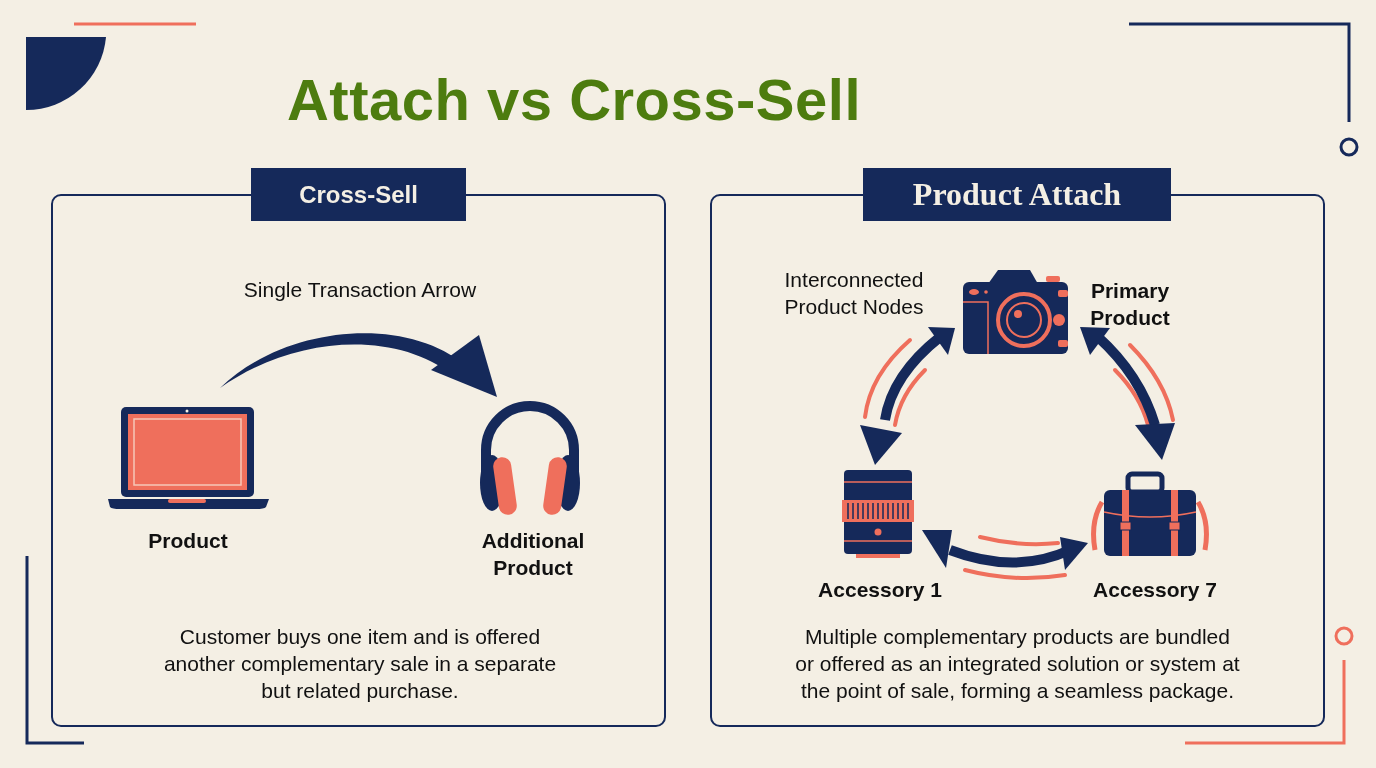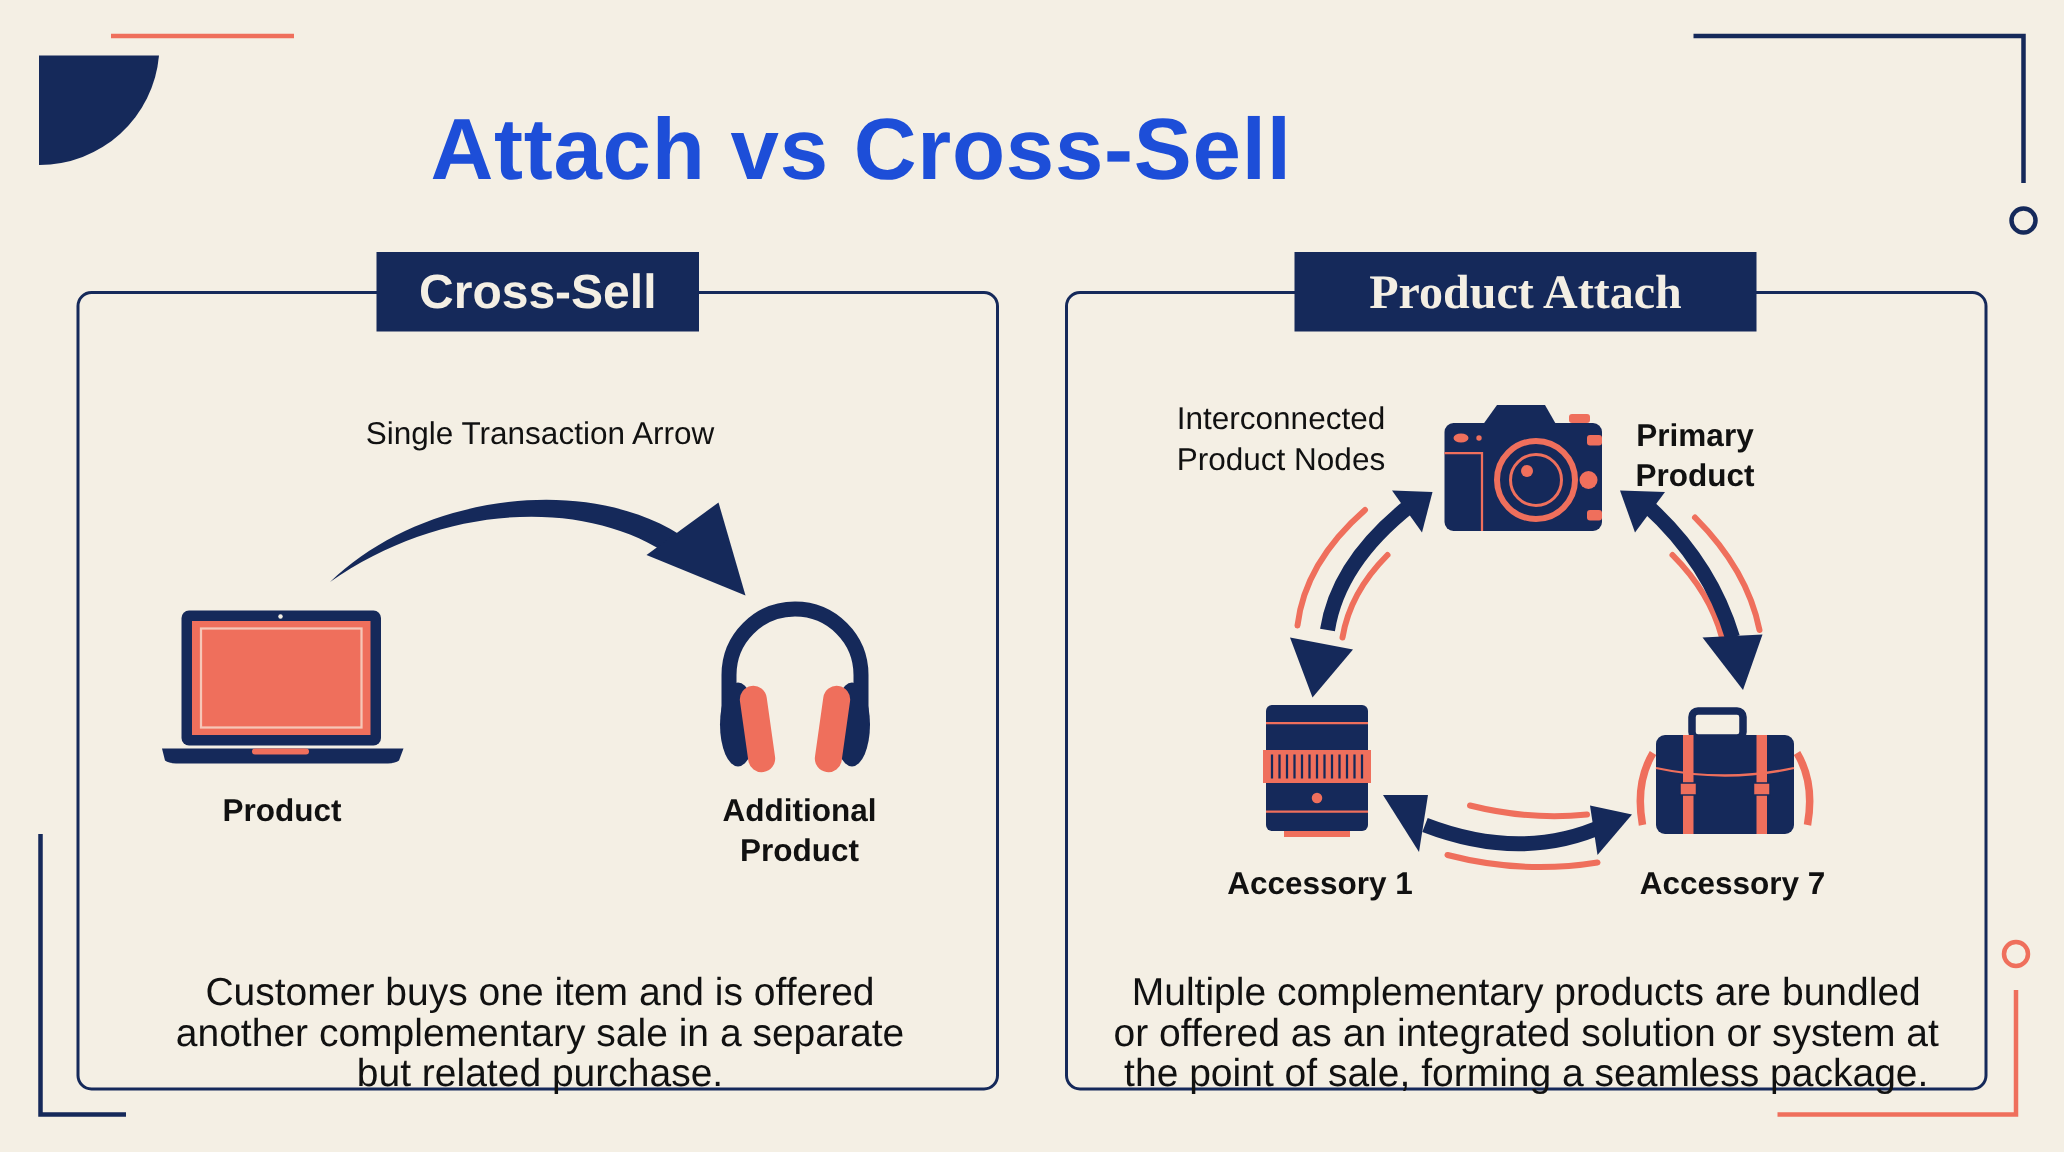--- a/index.html
+++ b/index.html
@@ -6,32 +6,32 @@
   body {
     width: 1376px; height: 768px; overflow: hidden;
     background: #f4efe4;
     font-family: "Liberation Sans", "DejaVu Sans", sans-serif;
     color: #111827;
     position: relative;
   }
   .abs { position: absolute; }
   .title {
     left: 0; width: 1148px; top: 66px; text-align: center;
-    font-size: 58px; font-weight: 700; color: #1d4ed8; letter-spacing: 0.5px;
+    font-size: 58px; font-weight: 700; color: #4d7c0f; letter-spacing: 0.5px;
   }
   .panel {
     border: 2.5px solid #15295a; border-radius: 10px; box-sizing: border-box;
   }
   .tag {
     background: #15295a; color: #f4efe4; font-weight: 700;
     text-align: center; box-sizing: border-box;
   }
   .label { font-size: 21px; text-align: center; line-height: 27px; color: #111; }
   .label.bold { font-weight: 700; }
-  .desc { font-size: 26px; text-align: center; line-height: 27px; color: #111; margin-top: 25px; }
+  .desc { font-size: 21px; text-align: center; line-height: 27px; color: #111; }
   svg { position: absolute; overflow: visible; }
 </style>
 </head>
 <body>
 
 <svg width="1376" height="768" style="left:0;top:0;pointer-events:none">
   <line x1="74" y1="24" x2="196" y2="24" stroke="#ef6f5c" stroke-width="3"></line>
   <path d="M26 37 L106 37 A80 80 0 0 1 26 110 Z" fill="#15295a"></path>
 
   <polyline points="1129,24 1349,24 1349,122" fill="none" stroke="#15295a" stroke-width="3"></polyline>
@@ -39,21 +39,21 @@
 
   <polyline points="27,556 27,743 84,743" fill="none" stroke="#15295a" stroke-width="3"></polyline>
 
   <circle cx="1344" cy="636" r="8" fill="none" stroke="#ef6f5c" stroke-width="3"></circle>
   <polyline points="1344,660 1344,743 1185,743" fill="none" stroke="#ef6f5c" stroke-width="3"></polyline>
 </svg>
 
 <div class="abs title">Attach vs Cross-Sell</div>
 
 <div class="abs panel" style="left:51px;top:194px;width:615px;height:533px;"></div>
-<div class="abs tag" style="left:251px;top:168px;width:215px;height:53px;font-size:32px;line-height:53px;">Cross-Sell</div>
+<div class="abs tag" style="left:251px;top:168px;width:215px;height:53px;font-size:24px;line-height:53px;">Cross-Sell</div>
 
 <div class="abs label" style="left:160px;top:276px;width:400px;">Single Transaction Arrow</div>
 
 <svg width="300" height="110" style="left:215px;top:325px">
   <path d="M5 63 C 70 0, 190 -10, 250 40 L 238 50 C 180 5, 80 10, 5 63 Z" fill="#15295a"></path>
   <path d="M216 45 L 282 72 L 264 10 Z" fill="#15295a"></path>
 </svg>
 
 <svg width="165" height="110" style="left:106px;top:405px">
   <rect x="15" y="2" width="133" height="90" rx="5" fill="#15295a"></rect>

